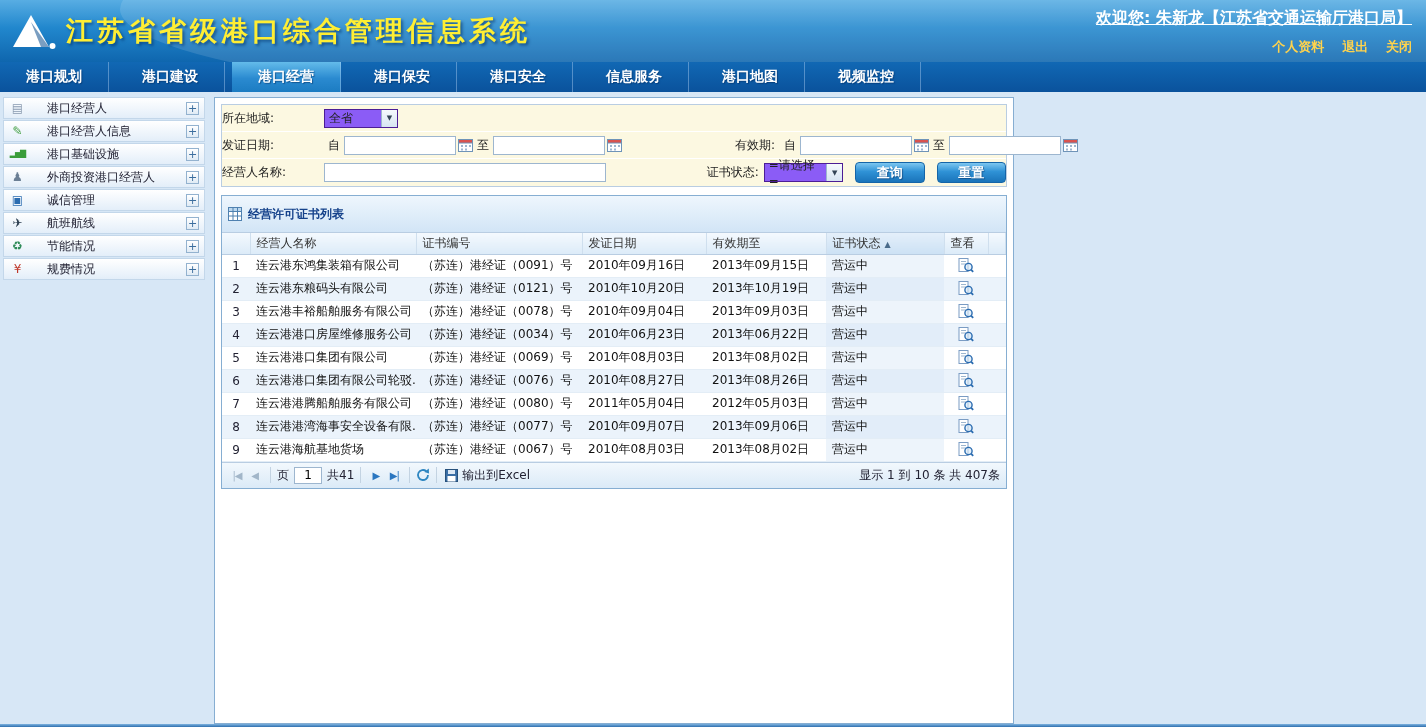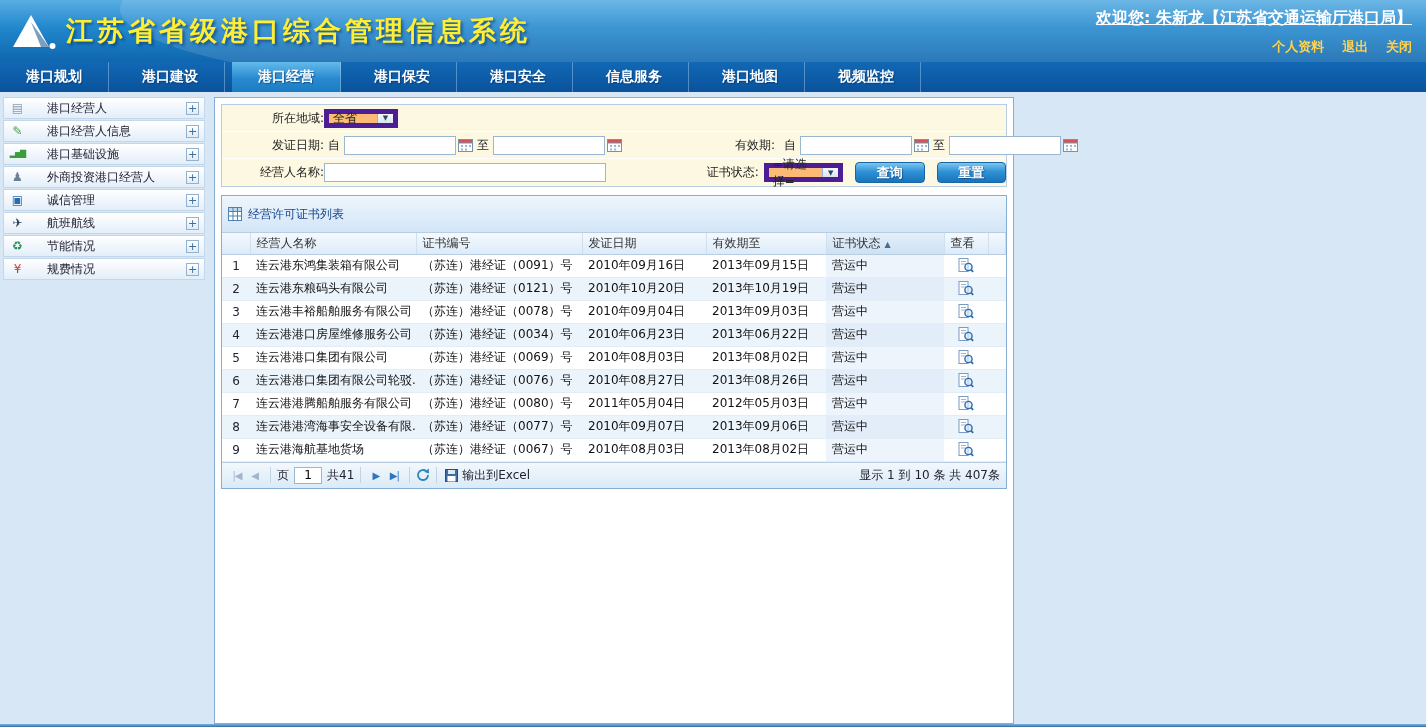--- a/index.html
+++ b/index.html
@@ -30,38 +30,38 @@
   .s-label{flex:1;color:#223;font-size:12px;margin-left:17px;}
   .s-plus{width:13px;height:13px;border:1px solid #93b2cf;background:linear-gradient(180deg,#fff,#e0ebf5);color:#3c6e9e;font-size:11px;line-height:11px;text-align:center;cursor:pointer;}
   .s-plus::before{content:"+";}
 
   .main{margin-left:8px;width:800px;flex:none;background:#fff;border:1px solid #86aed2;padding:6px;height:627px;}
 
   
   .search{background:#fcf8e1;border:1px solid #b9cde2;}
   .search-row{display:flex;align-items:center;height:27px;border-bottom:1px solid #fff;}
   .search-row:last-child{border-bottom:none;}
-  .fld-label{width:102px;text-align:right;color:#222;flex:none;}
+  .fld-label{width:102px;text-align:left;color:#222;flex:none;}
   .fld-label2{width:158px;text-align:right;padding-right:5px;color:#222;flex:none;}
   .mini-lbl{margin:0 4px;color:#222;}
   .txt-input{height:19px;border:1px solid #9db6cf;background:#fff;font:12px "DejaVu Sans",sans-serif;padding:0 3px;}
   .date-input{width:112px;}
   .name-input{width:284px;}
   .cal-btn{margin-left:2px;cursor:pointer;display:inline-flex;align-items:center;}
-  .fake-select{display:inline-flex;align-items:center;height:19px;border:5px solid #4c1d95;background:#fdba74;cursor:pointer;}
+  .fake-select{display:inline-flex;align-items:center;height:19px;border:1px solid #4c1d95;background:#8b5cf6;cursor:pointer;}
   .fs-value{flex:1;padding:0 4px;color:#222;}
   .fs-arrow{width:16px;height:100%;border-left:1px solid #9db6cf;background:linear-gradient(180deg,#f6fafd,#d7e5f2);display:flex;align-items:center;justify-content:center;color:#345;}
   .fs-arrow::before{content:"▼";font-size:7px;}
   .sel-region{width:74px;}
   .sel-status{width:80px;}
   .btn{width:70px;height:21px;border:1px solid #1565a8;border-radius:4px;background:linear-gradient(180deg,#7cc6f0,#2f92d6 45%,#1a74ba);color:#fff;font-weight:bold;font-size:13px;display:inline-flex;align-items:center;justify-content:center;cursor:pointer;margin-left:12px;text-shadow:1px 1px 1px rgba(0,40,90,.5);}
 
   
   .grid-panel{margin-top:8px;border:1px solid #86aed2;background:#fff;}
-  .grid-title{height:24px;background:linear-gradient(180deg,#eef6fd,#d2e5f6);display:flex;align-items:center;padding:18px 6px;color:#15428b;font-weight:normal;font-size:12px;border-bottom:1px solid #b9cde2;}
+  .grid-title{height:24px;background:linear-gradient(180deg,#eef6fd,#d2e5f6);display:flex;align-items:center;padding:18px 6px;color:#15428b;font-weight:bold;font-size:12px;border-bottom:1px solid #b9cde2;}
   .grid-title svg{margin-right:6px;}
   table{border-collapse:collapse;width:100%;table-layout:fixed;}
   th{height:21px;background:linear-gradient(180deg,#f4f9fe,#dcebf8);border-bottom:1px solid #b9cde2;border-right:1px solid #cfdfee;font-size:12px;color:#333;font-weight:normal;text-align:left;padding:0 6px;white-space:nowrap;overflow:hidden;cursor:pointer;}
   th.sorted{background:linear-gradient(180deg,#e4effa,#cce1f4);}
   .sort-arrow::before{content:"▲";font-size:8px;color:#4a6b8a;margin-left:4px;}
   td{height:23px;border-bottom:1px solid #e3edf6;padding:0 6px;color:#111;white-space:nowrap;overflow:hidden;}
   tbody tr:nth-child(even){background:#ebf3fb;}
   td.c-num{text-align:center;color:#223;}
   td.c-status{background:rgba(214,231,246,.45);}
   td.c-view{text-align:center;padding:0;}

